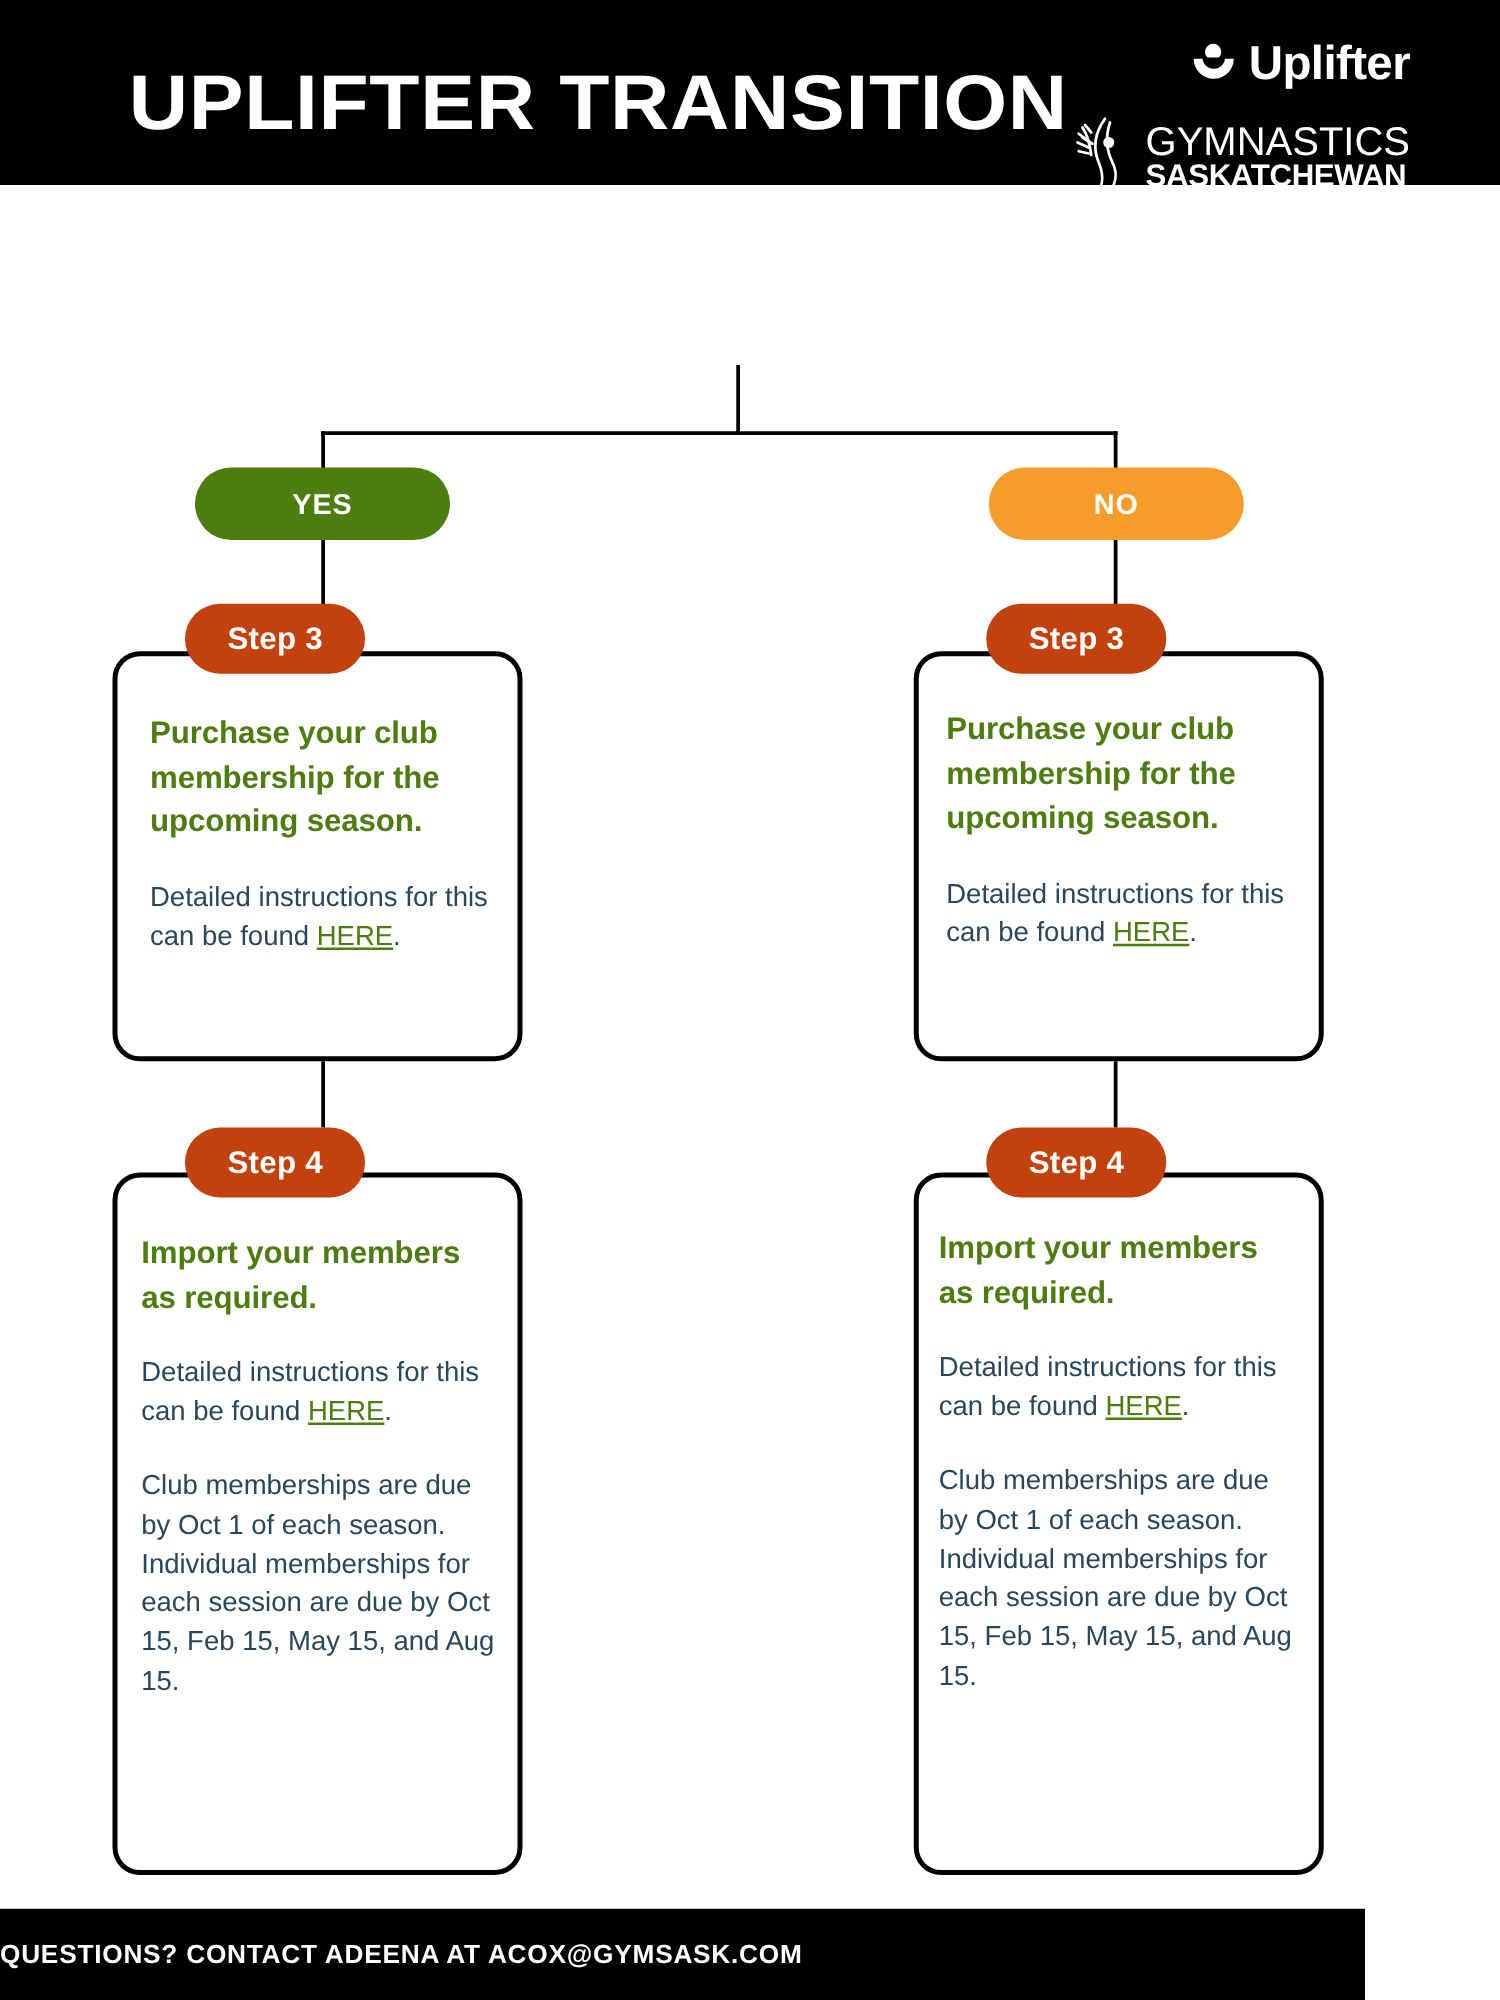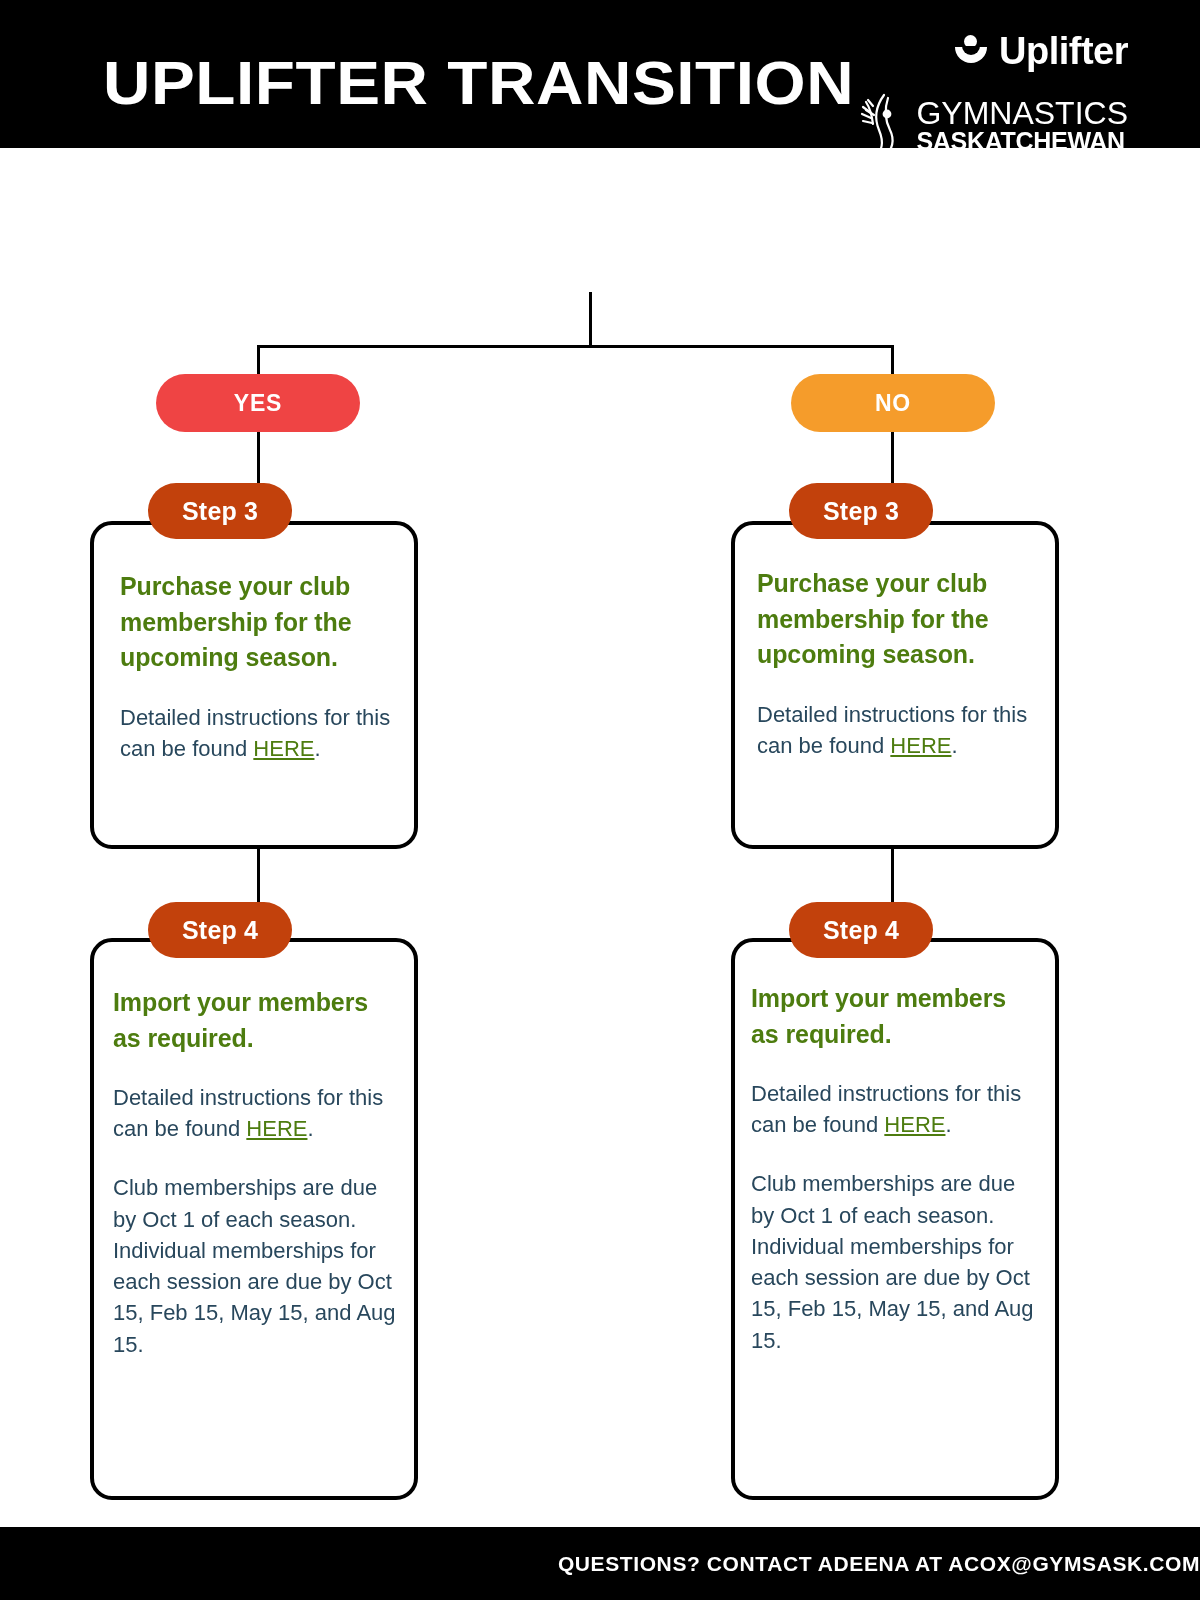--- a/index.html
+++ b/index.html
@@ -163,21 +163,21 @@
     display: flex;
     align-items: center;
     justify-content: center;
   }
   .answer-pill .answer-label {
     color: #ffffff;
     font-size: 23px;
     font-weight: 700;
     letter-spacing: 0.8px;
   }
-  .answer-yes { left: 156px; top: 186px; background: #ef4444; }
+  .answer-yes { left: 156px; top: 186px; background: #4d7c0f; }
   .answer-no  { left: 791px; top: 186px; background: #F59C2B; }
 
   
   .step-card {
     position: absolute;
     border: 4px solid #000000;
     border-radius: 22px;
     background: #ffffff;
     box-sizing: border-box;
   }
@@ -224,26 +224,26 @@
   .card-body .here {
     color: #4d7c0f;
   }
   .nowrap-block { white-space: pre-line; }
 
   
   .footer {
     position: absolute;
     left: 0;
     top: 1527px;
-    width: 1200px;
+    width: 1092px;
     height: 73px;
     background: #000000;
     display: flex;
     align-items: center;
-    justify-content: flex-end;
+    justify-content: flex-start;
   }
   .footer-text {
     color: #ffffff;
     font-size: 21px;
     font-weight: 700;
     letter-spacing: 0.6px;
     white-space: nowrap;
   }
 </style>
 </head>

